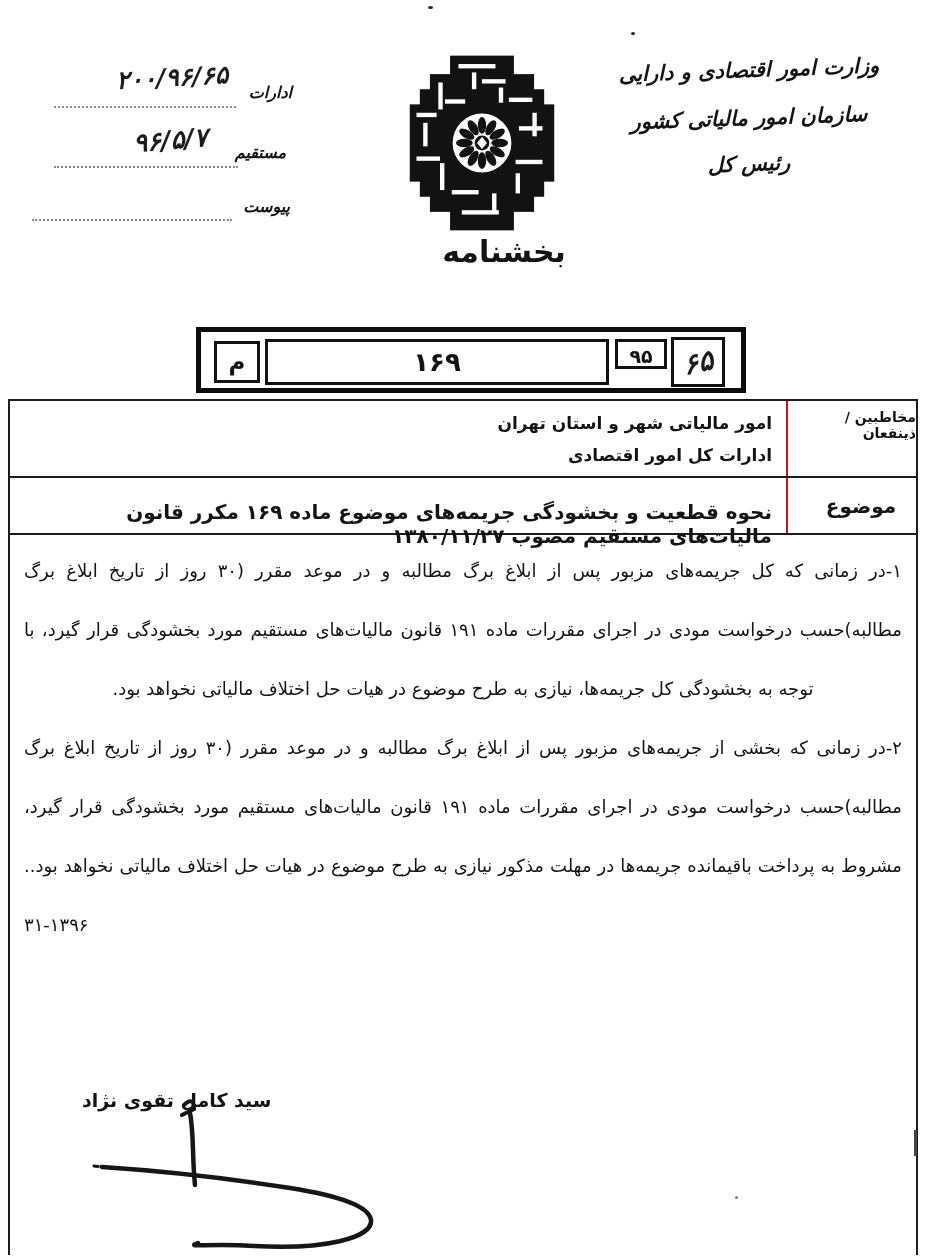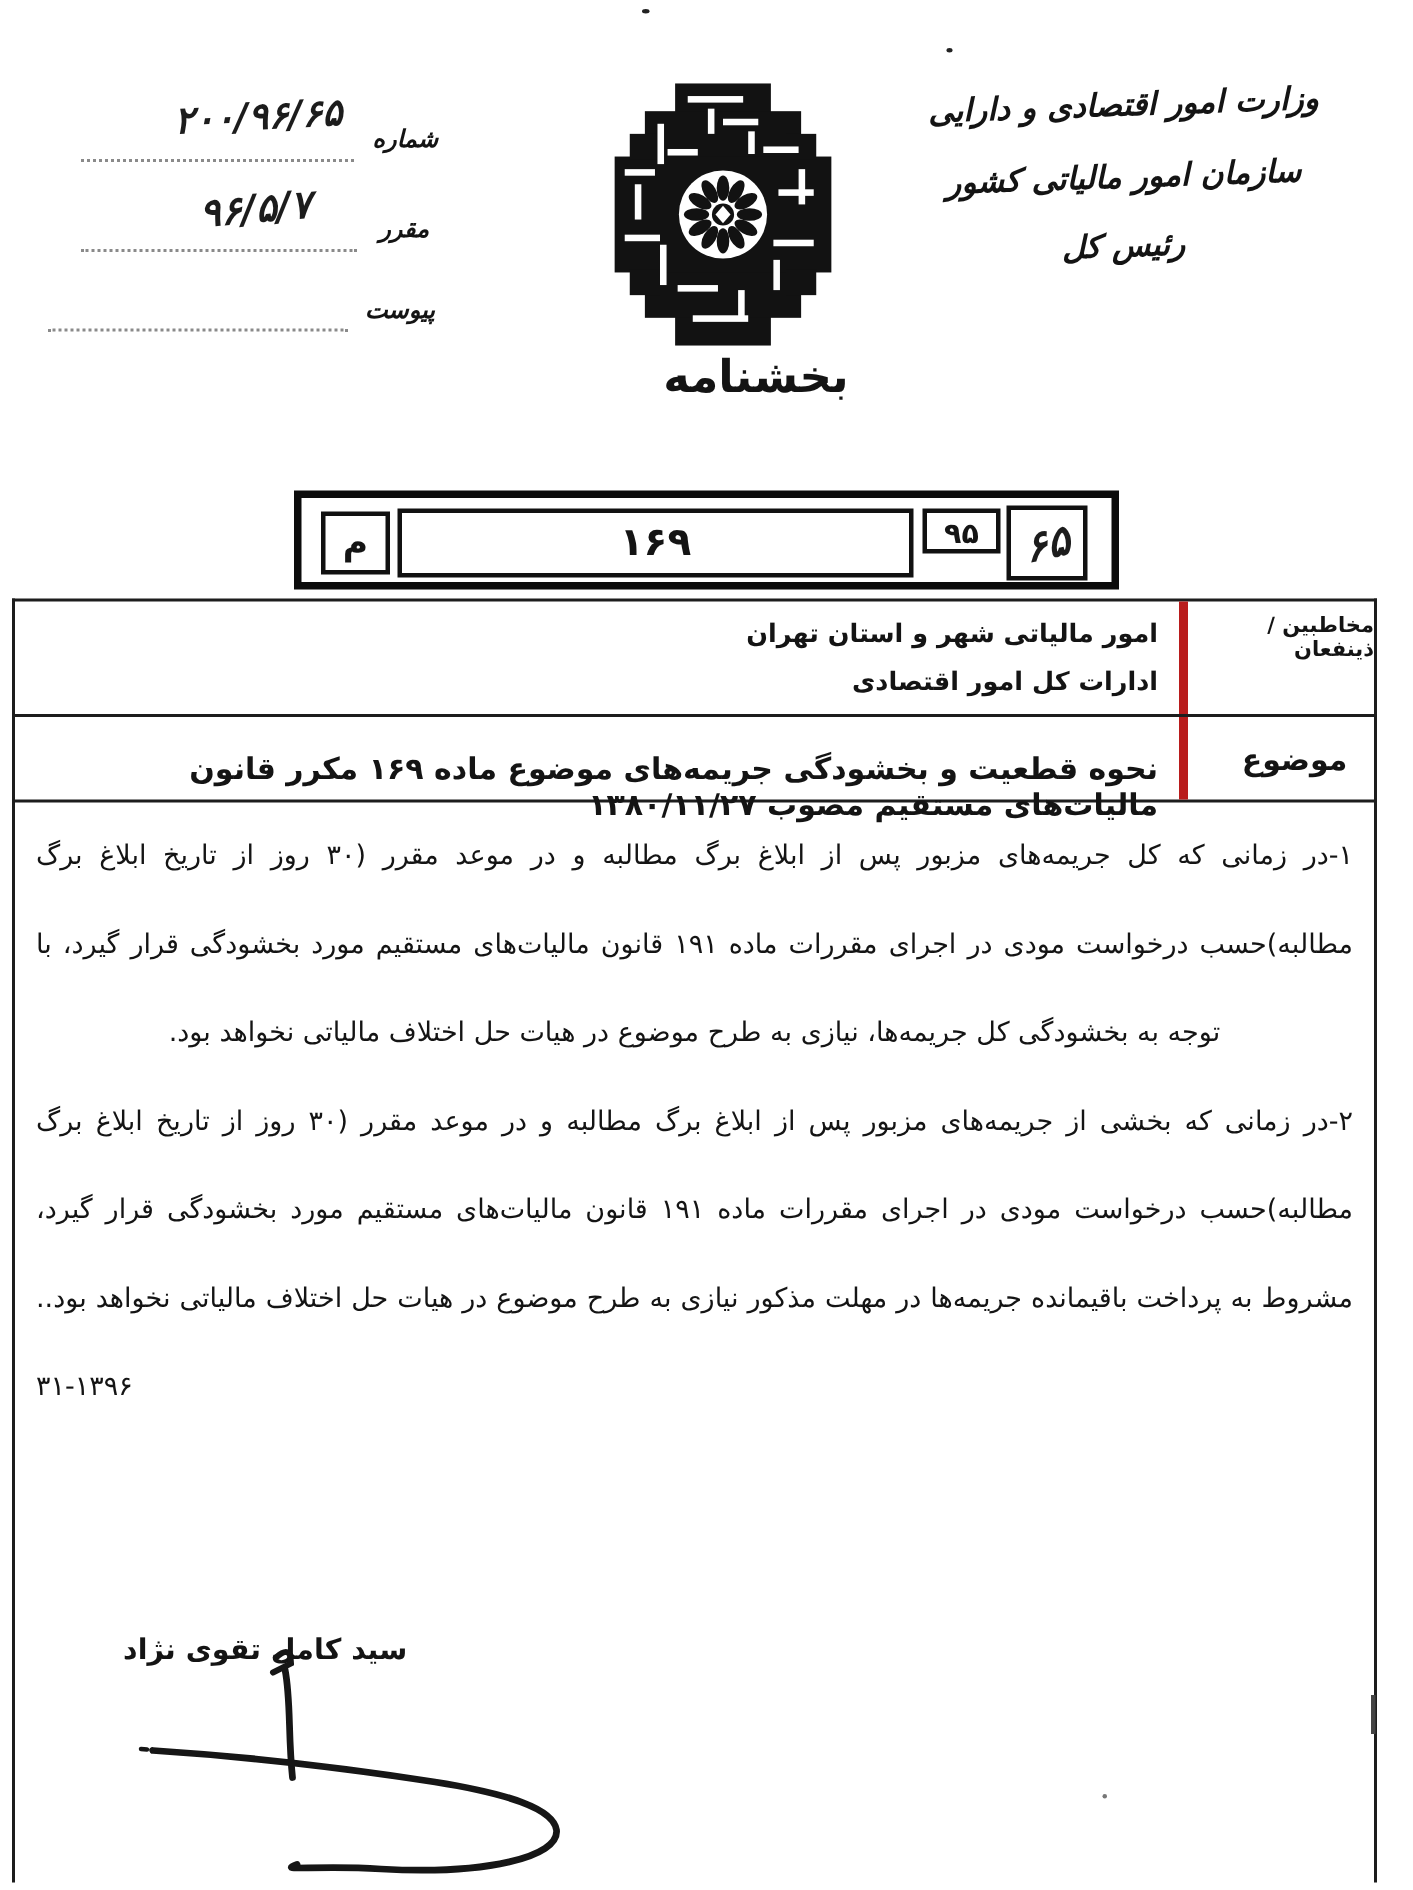--- a/index.html
+++ b/index.html
@@ -30,21 +30,21 @@
   .sbox-article{left:64px; top:7px; width:344px;height:46px; font-size:26px;letter-spacing:2px;}
   .sbox-year {left:414px;top:7px; width:52px; height:30px; font-size:19px;align-items:flex-start;padding-top:3px;}
   .sbox-serial {left:470px;top:5px; width:54px; height:50px; font-size:28px;}
   .sbox-serial .hand{transform:rotate(-12deg);display:block;}
   
   .frame{position:absolute;left:8px;top:399px;width:910px;height:856px;
     border:2px solid #1d1d1d;border-bottom:none;box-sizing:border-box;direction:rtl;background:#fff;}
   .row{display:flex;border-bottom:2px solid #1d1d1d;box-sizing:border-box;}
   .row-recipients{height:77px;}
   .row-subject{height:57px;}
-  .cell-label{width:130px;flex:0 0 130px;border-left:6px solid #b91c1c;box-sizing:border-box;
+  .cell-label{width:130px;flex:0 0 130px;border-left:2px solid #b91c1c;box-sizing:border-box;
     display:flex;justify-content:center;font-weight:bold;}
   .cell-label.top{align-items:flex-start;padding-top:8px;font-size:14px;}
   .cell-label.mid{align-items:center;font-size:20px;padding-left:18px;}
   .cell-content{flex:1;padding:0 14px;box-sizing:border-box;text-align:right;}
   .recipients-content{font-weight:bold;font-size:17px;line-height:32px;padding-top:6px;}
   .subject-content{display:flex;align-items:center;font-weight:bold;font-size:20px;margin-top:36px;}
   
   .body-text{padding:6px 14px 0 14px;}
   .body-text p{margin:0;font-size:18px;line-height:59px;text-align:justify;}
   .p-first{text-indent:22px;text-align-last:left;}
@@ -56,27 +56,27 @@
   
   .speck{position:absolute;background:#222;border-radius:50%;}
 </style>
 </head>
 <body>
 
 <div class="page">
 
   <div class="meta">
     <div class="meta-row" style="top:28px;right:6px;">
-      <span class="meta-label">شماره</span>
+      <span class="meta-label">ادارات</span>
     </div>
     <div class="dotted" style="top:50px;right:62px;width:182px;"></div>
     <div class="hand" style="position:absolute;top:8px;right:70px;font-size:25px;transform:rotate(-3deg);">۲۰۰/۹۶/۶۵</div>
 
     <div class="meta-row" style="top:88px;right:12px;">
-      <span class="meta-label">مقرر</span>
+      <span class="meta-label">مستقیم</span>
     </div>
     <div class="dotted" style="top:110px;right:60px;width:184px;"></div>
     <div class="hand" style="position:absolute;top:70px;right:90px;font-size:26px;transform:rotate(-5deg);">۹۶/۵/۷</div>
 
     <div class="meta-row" style="top:142px;right:8px;text-align:right;">
       <span class="meta-label">پیوست</span>
     </div>
     <div class="dotted" style="top:163px;right:66px;width:200px;"></div>
     <div class="hand" style="position:absolute;top:142px;right:270px;font-size:20px;"></div>
   </div>

